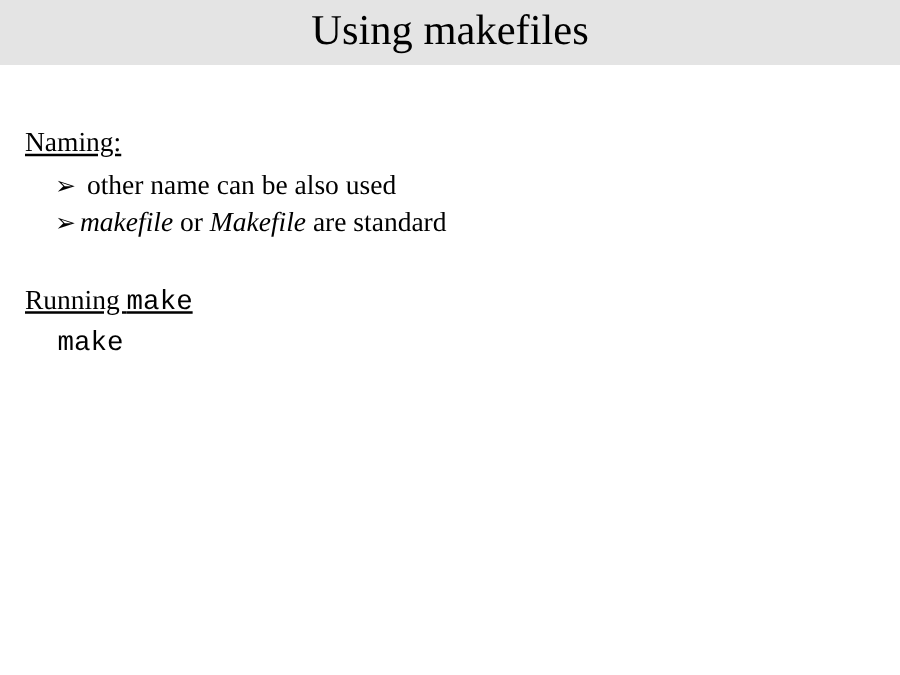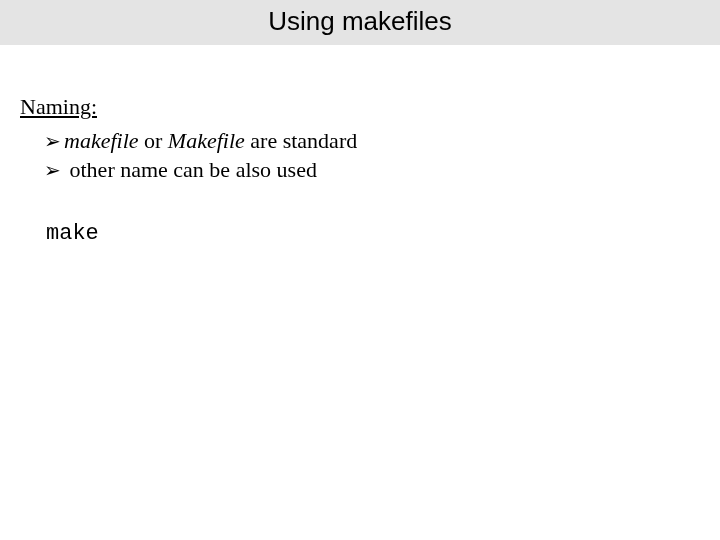--- a/index.html
+++ b/index.html
@@ -12,22 +12,22 @@
     color: #000000;
     overflow: hidden;
   }
   .title-bar {
     width: 100%;
     background: #e4e4e4;
     padding: 6px 0 8px 0;
     text-align: center;
   }
   .title-text {
-    font-size: 26px;
-    font-family: Liberation Sans, sans-serif;
+    font-size: 34px;
+    font-family: Liberation Serif, serif;
   }
   .content {
     padding: 48px 4px 0 20px;
     font-size: 22px;
     line-height: 1.25;
   }
   .section-heading {
     text-decoration: underline;
     font-size: 22px;
     margin: 0 0 6px 0;
@@ -74,28 +74,31 @@
 <div class="title-bar">
   <span class="title-text">Using makefiles</span>
 </div>
 
 <div class="content">
 
   <div class="section-heading">Naming:</div>
 
   <div class="bullets">
     <div class="bullet-line">
-      <span class="arrow">➢</span><span class="italic">makefile</span><span> or </span><span class="italic">Makefile</span><span> are standard</span>
+      <span class="arrow">➢</span><span> other name can be also used</span>
     </div>
     <div class="bullet-line">
-      <span class="arrow">➢</span><span> other name can be also used</span>
+      <span class="arrow">➢</span><span class="italic">makefile</span><span> or </span><span class="italic">Makefile</span><span> are standard</span>
     </div>
   </div>
 
   <div class="running-block">
+    <div class="run-head">
+      <span style="text-decoration: underline;">Running </span><span class="mono" style="text-decoration: underline;">make</span>
+    </div>
 
     <div class="indent">
       <div class="para" style="margin-bottom:2px;">
         <span class="mono">make</span>
       </div>
 
 
     </div>
   </div>
 

